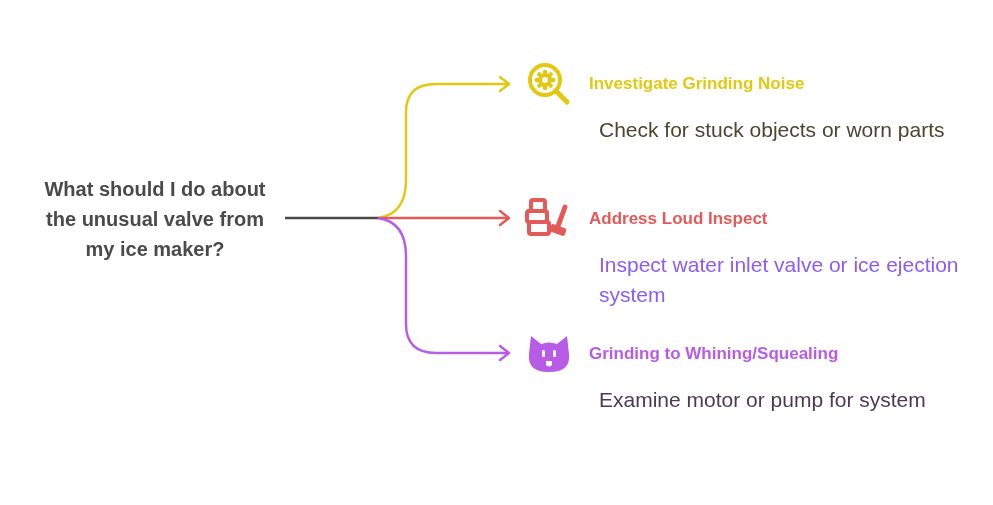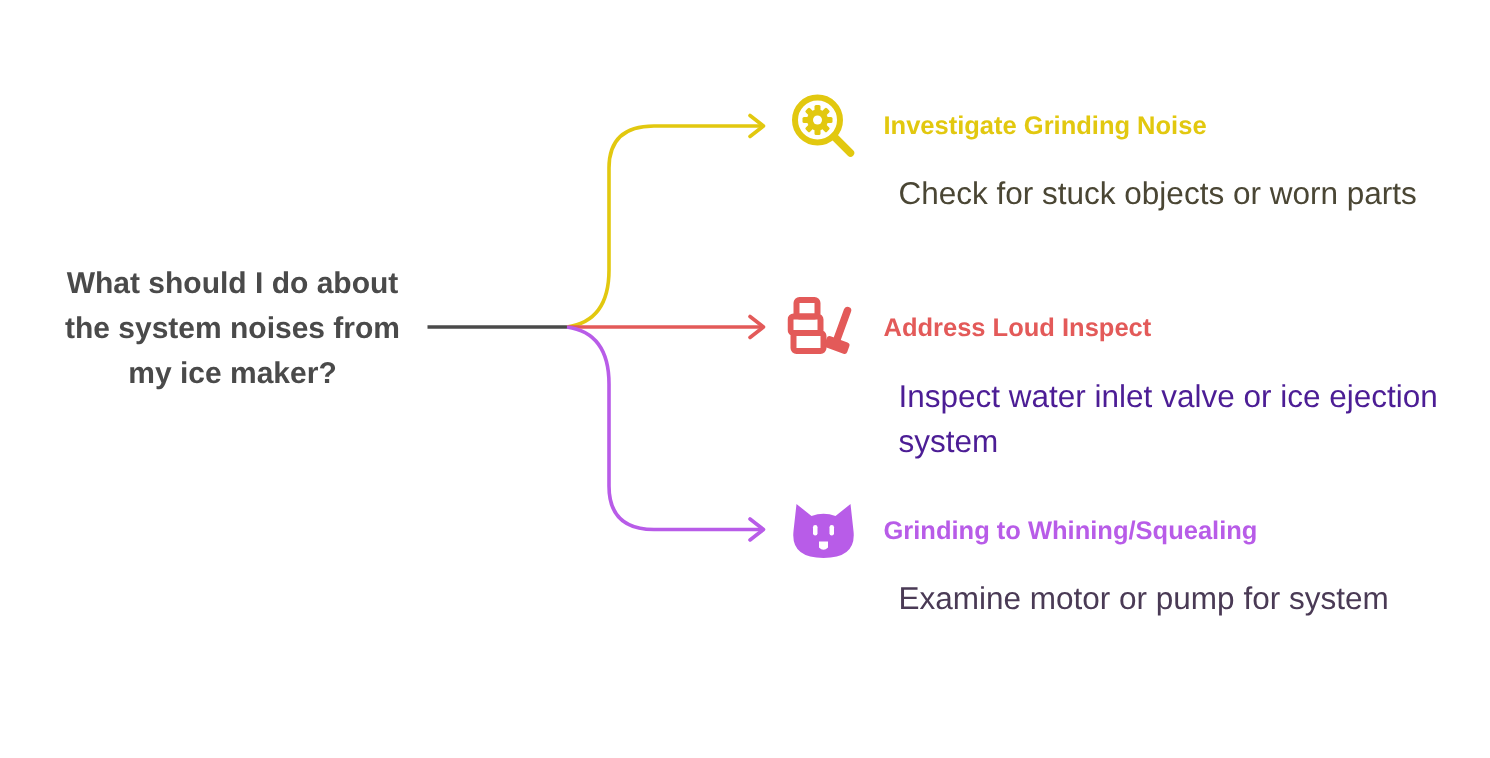--- a/index.html
+++ b/index.html
@@ -60,21 +60,21 @@
 <svg class="connectors" viewBox="0 0 993 505">
   <line x1="285" y1="218" x2="378" y2="218" stroke="#4a4a4a" stroke-width="2.4"></line>
   <path d="M378 218 Q406 214 406 180 L406 112 Q406 84 436 84 L508 84" fill="none" stroke="#e2c80f" stroke-width="2.4"></path>
   <polyline points="500,77 509,84 500,91" fill="none" stroke="#e2c80f" stroke-width="2.4" stroke-linecap="round" stroke-linejoin="round"></polyline>
   <line x1="378" y1="218" x2="508" y2="218" stroke="#e35a59" stroke-width="2.4"></line>
   <polyline points="500,211 509,218 500,225" fill="none" stroke="#e35a59" stroke-width="2.4" stroke-linecap="round" stroke-linejoin="round"></polyline>
   <path d="M378 218 Q406 222 406 256 L406 324 Q406 353 436 353 L508 353" fill="none" stroke="#b85ce8" stroke-width="2.4"></path>
   <polyline points="500,346 509,353 500,360" fill="none" stroke="#b85ce8" stroke-width="2.4" stroke-linecap="round" stroke-linejoin="round"></polyline>
 </svg>
 
-<div class="question">What should I do about the system noises from my ice maker?</div>
+<div class="question">What should I do about the unusual valve from my ice maker?</div>
 
 <div class="icon" style="left:525px; top:60px;">
   <svg width="48" height="48" viewBox="0 0 48 48">
     <circle cx="20" cy="20" r="15" fill="none" stroke="#e2c80f" stroke-width="4"></circle>
     <line x1="31" y1="31" x2="42" y2="42" stroke="#e2c80f" stroke-width="5" stroke-linecap="round"></line>
     <g fill="#e2c80f">
       <circle cx="20" cy="20" r="7"></circle>
       <rect x="18" y="10" width="4" height="20" rx="1"></rect>
       <rect x="10" y="18" width="20" height="4" rx="1"></rect>
       <rect x="18" y="10" width="4" height="20" rx="1" transform="rotate(45 20 20)"></rect>
@@ -91,21 +91,21 @@
     <g fill="none" stroke="#e35a59" stroke-width="4">
       <rect x="6" y="5" width="14" height="11" rx="2"></rect>
       <rect x="2" y="16" width="20" height="11" rx="2"></rect>
       <rect x="4" y="27" width="20" height="12" rx="2"></rect>
     </g>
     <line x1="40" y1="12" x2="32" y2="34" stroke="#e35a59" stroke-width="5" stroke-linecap="round"></line>
     <rect x="25" y="31" width="16" height="8" rx="2" fill="#e35a59" transform="rotate(20 33 35)"></rect>
   </svg>
 </div>
 <div class="branch-title" style="top:206px; color:#e35a59;">Address Loud Inspect</div>
-<div class="branch-desc" style="top:250px; color:#4c1d95;">Inspect water inlet valve or ice ejection system</div>
+<div class="branch-desc" style="top:250px; color:#8b5cf6;">Inspect water inlet valve or ice ejection system</div>
 
 <div class="icon" style="left:525px; top:330px;">
   <svg width="48" height="48" viewBox="0 0 48 48">
     <path d="M6 6 L16 14 Q24 11 32 14 L42 6 L44 24 Q46 42 24 42 Q2 42 4 24 Z" fill="#b85ce8"></path>
     <rect x="17" y="20" width="3" height="7" rx="1.5" fill="#ffffff"></rect>
     <rect x="28" y="20" width="3" height="7" rx="1.5" fill="#ffffff"></rect>
     <path d="M21 31 L27 31 L27 35 Q24 38 21 35 Z" fill="#ffffff"></path>
   </svg>
 </div>
 <div class="branch-title" style="top:341px; color:#b85ce8;">Grinding to Whining/Squealing</div>

